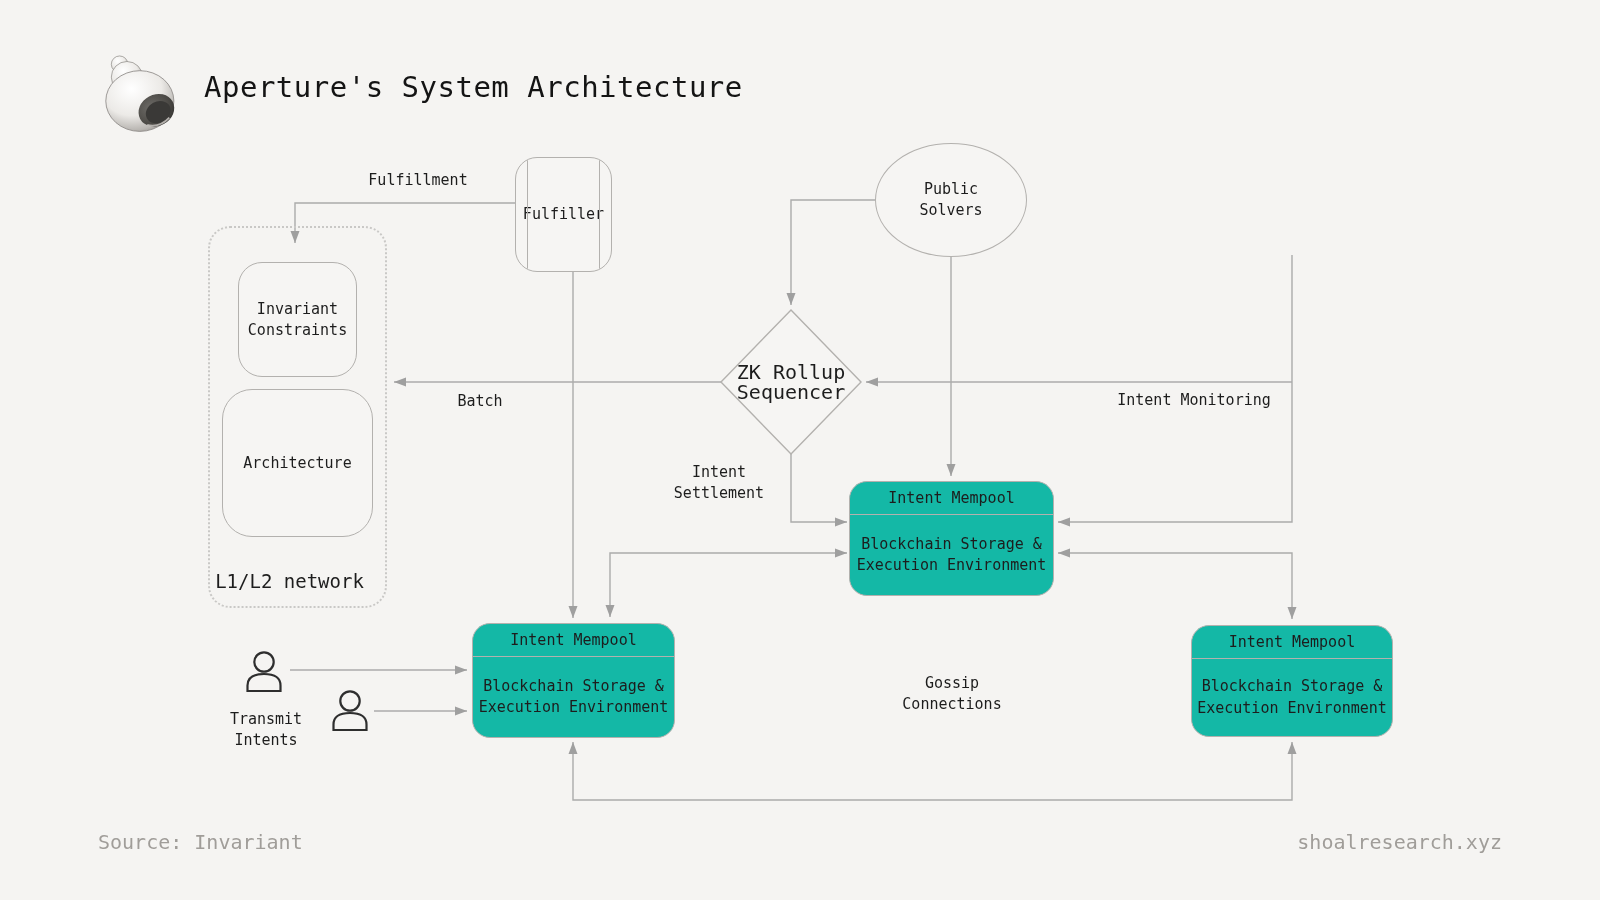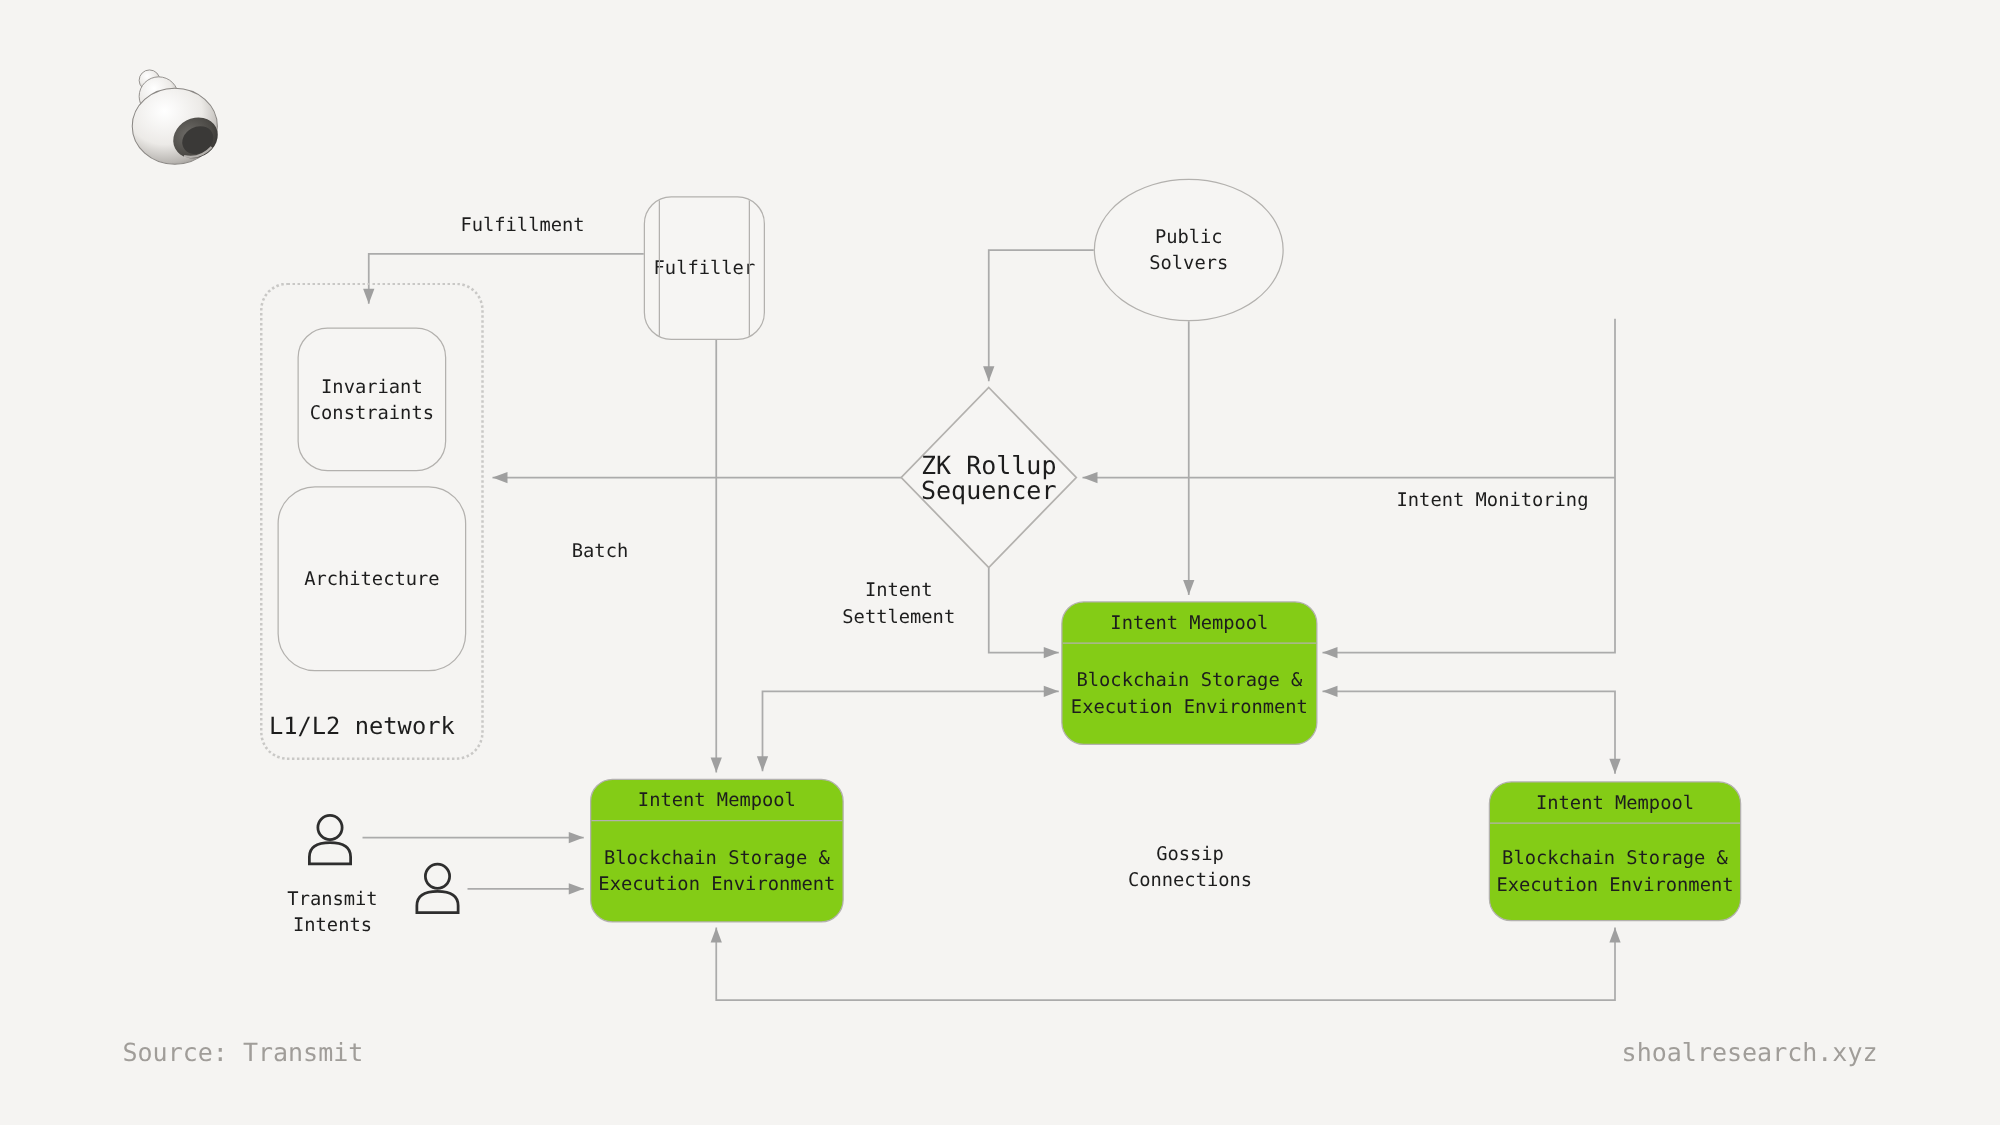--- a/index.html
+++ b/index.html
@@ -41,42 +41,42 @@
   .ellipse{border-radius:50%;padding:0 26px;}
   .public{left:875px;top:143px;width:152px;height:114px;}
   .privileged{left:1216px;top:145px;width:152px;height:110px;}
   .diamond-label{
     position:absolute;left:721px;top:352px;width:140px;height:60px;
     display:flex;align-items:center;justify-content:center;text-align:center;
     font-size:20px;line-height:20px;background:transparent;
   }
   .mempool{
     position:absolute;border:1.4px solid #b3b1ae;border-radius:18px;
-    background:#84cc16;display:flex;flex-direction:column;overflow:hidden;
+    background:#14b8a6;display:flex;flex-direction:column;overflow:hidden;
   }
   .mempool .m-title{
     height:33px;flex:0 0 33px;border-bottom:1.4px solid #b3b1ae;
     display:flex;align-items:center;justify-content:center;
     font-size:15px;color:#1d1d1d;
   }
   .mempool .m-body{
     flex:1;display:flex;align-items:center;justify-content:center;
     font-size:15px;line-height:21.5px;text-align:center;padding:0 2px;
   }
   .mp-center{left:849px;top:481px;width:205px;height:115px;}
   .mp-left{left:472px;top:623px;width:203px;height:115px;}
   .mp-right{left:1191px;top:625px;width:202px;height:112px;}
   .edge-label{
     position:absolute;transform:translate(-50%,-50%);
     font-size:15px;line-height:21px;text-align:center;color:#1d1d1d;
     white-space:nowrap;background:transparent;
   }
   .edge-label.wrap{white-space:normal;}
   .lbl-fulfillment{left:418px;top:180px;}
-  .lbl-batch{left:480px;top:401px;margin-top:40px;}
+  .lbl-batch{left:480px;top:401px;}
   .lbl-monitoring{left:1194px;top:400px;}
   .lbl-settlement{left:719px;top:483px;width:150px;}
   .lbl-gossip{left:952px;top:694px;width:160px;}
   .lbl-transmit{left:266px;top:730px;width:130px;}
   .footer-text{position:absolute;top:830px;font-size:20px;color:#a09d99;white-space:nowrap;}
   .footer-source{left:98px;}
   .footer-site{right:98px;}
 </style>
 </head>
 <body>
@@ -98,20 +98,21 @@
       </radialGradient>
     </defs>
     <circle cx="30" cy="22" r="9" fill="url(#shellG1)" stroke="#8f8c88" stroke-width="0.8"></circle>
     <circle cx="38" cy="36" r="17" fill="url(#shellG1)" stroke="#8f8c88" stroke-width="0.8"></circle>
     <ellipse cx="52" cy="62" rx="37" ry="33" fill="url(#shellG1)" stroke="#8a8784" stroke-width="0.9"></ellipse>
     <ellipse cx="70" cy="72" rx="20" ry="17" transform="rotate(-28 70 72)" fill="url(#shellG2)"></ellipse>
     <ellipse cx="72" cy="74" rx="14" ry="11.5" transform="rotate(-28 72 74)" fill="#3a3937"></ellipse>
     <path d="M60,88 q14,3 24,-8" stroke="#cfccc8" stroke-width="2" fill="none" opacity="0.8"></path>
   </svg>
 
+  <div class="page-title">Aperture's System Architecture</div>
 
   <svg class="layer">
     <defs>
       <marker id="arr" viewBox="0 0 13 10" refX="12.5" refY="5" markerWidth="13" markerHeight="10" orient="auto-start-reverse" markerUnits="userSpaceOnUse">
         <path d="M0.5,0.5 L12.5,5 L0.5,9.5 Z" fill="#9f9f9f"></path>
       </marker>
     </defs>
     <g stroke="#ababab" stroke-width="1.4" fill="none">
 
       <path d="M515,203 H295 V243" marker-end="url(#arr)"></path>
@@ -189,16 +190,16 @@
     <div class="m-body">Blockchain Storage &amp; Execution Environment</div>
   </div>
 
   <div class="edge-label lbl-fulfillment">Fulfillment</div>
   <div class="edge-label lbl-batch">Batch</div>
   <div class="edge-label lbl-monitoring">Intent Monitoring</div>
   <div class="edge-label wrap lbl-settlement">Intent Settlement</div>
   <div class="edge-label wrap lbl-gossip">Gossip Connections</div>
   <div class="edge-label wrap lbl-transmit">Transmit Intents</div>
 
-  <div class="footer-text footer-source">Source: Transmit</div>
+  <div class="footer-text footer-source">Source: Invariant</div>
   <div class="footer-text footer-site">shoalresearch.xyz</div>
 
 </div>
 
 </body></html>

